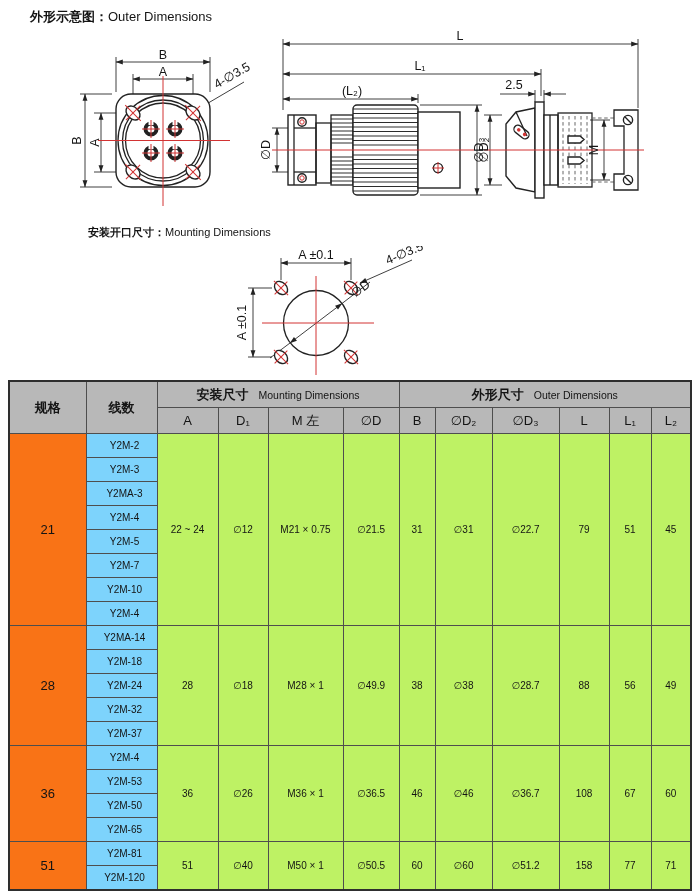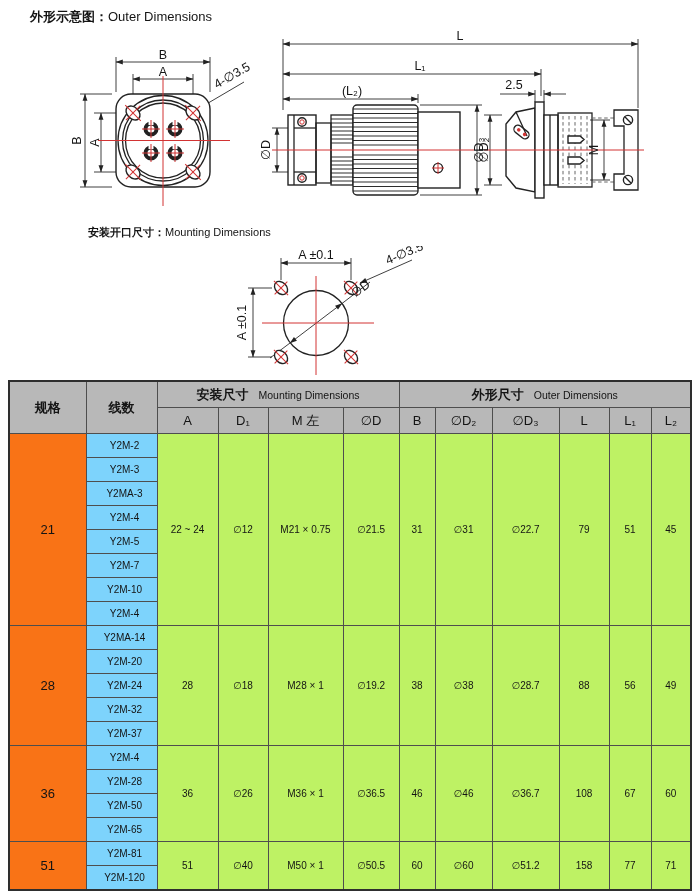--- a/index.html
+++ b/index.html
@@ -369,30 +369,30 @@
       <tr>
           <td class="model">Y2M-4</td>
         </tr>
 
       <tr>
         <td class="spec" rowspan="5">28</td>
         <td class="model">Y2MA-14</td>
         <td class="val" rowspan="5">28</td>
         <td class="val" rowspan="5">∅18</td>
         <td class="val" rowspan="5">M28 × 1</td>
-        <td class="val" rowspan="5">∅19.2</td>
+        <td class="val" rowspan="5">∅49.9</td>
         <td class="val" rowspan="5">38</td>
         <td class="val" rowspan="5">∅38</td>
         <td class="val" rowspan="5">∅28.7</td>
         <td class="val" rowspan="5">88</td>
         <td class="val" rowspan="5">56</td>
         <td class="val" rowspan="5">49</td>
       </tr>
       <tr>
-          <td class="model">Y2M-20</td>
+          <td class="model">Y2M-18</td>
         </tr>
       <tr>
           <td class="model">Y2M-24</td>
         </tr>
       <tr>
           <td class="model">Y2M-32</td>
         </tr>
       <tr>
           <td class="model">Y2M-37</td>
         </tr>
@@ -405,21 +405,21 @@
         <td class="val" rowspan="4">M36 × 1</td>
         <td class="val" rowspan="4">∅36.5</td>
         <td class="val" rowspan="4">46</td>
         <td class="val" rowspan="4">∅46</td>
         <td class="val" rowspan="4">∅36.7</td>
         <td class="val" rowspan="4">108</td>
         <td class="val" rowspan="4">67</td>
         <td class="val" rowspan="4">60</td>
       </tr>
       <tr>
-          <td class="model">Y2M-28</td>
+          <td class="model">Y2M-53</td>
         </tr>
       <tr>
           <td class="model">Y2M-50</td>
         </tr>
       <tr>
           <td class="model">Y2M-65</td>
         </tr>
 
       <tr>
         <td class="spec" rowspan="2">51</td>

